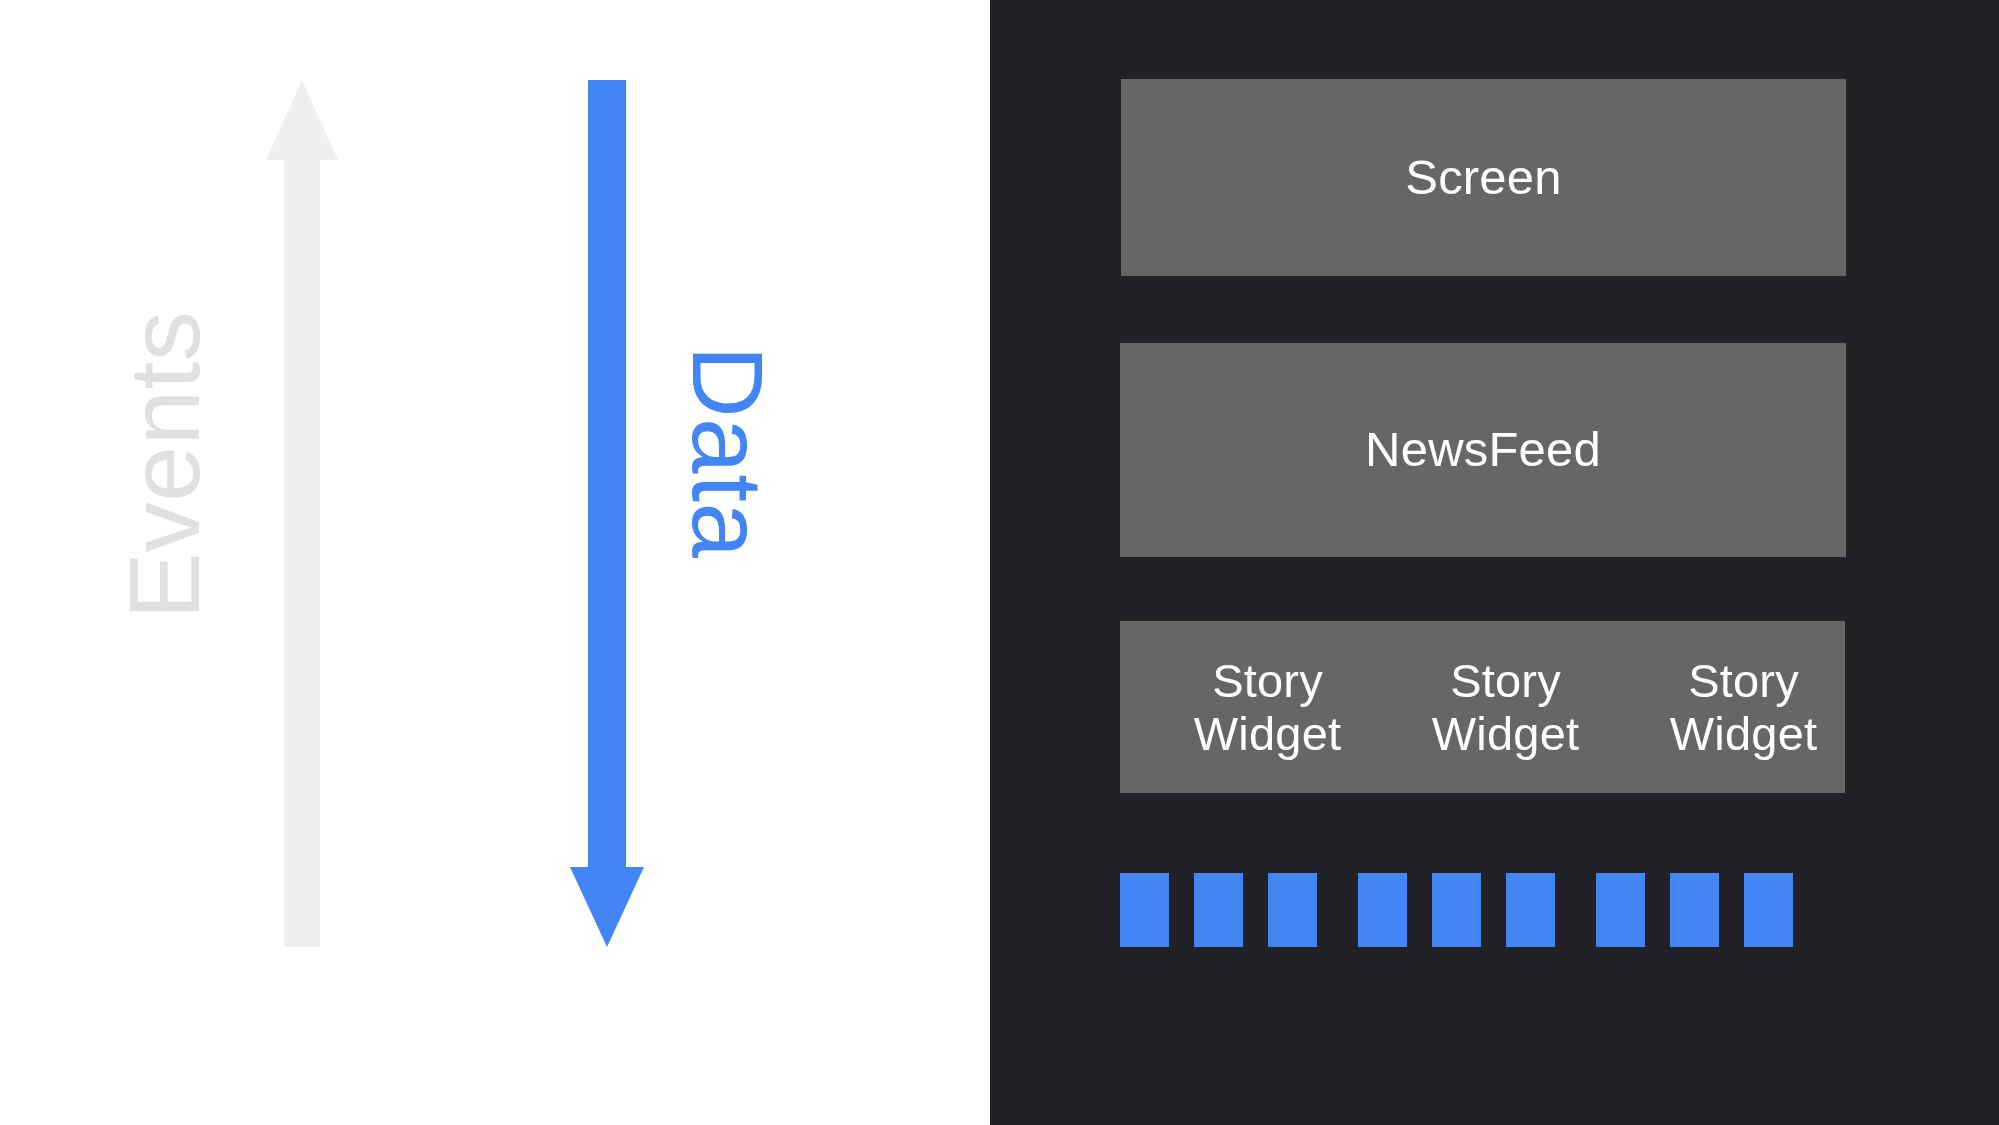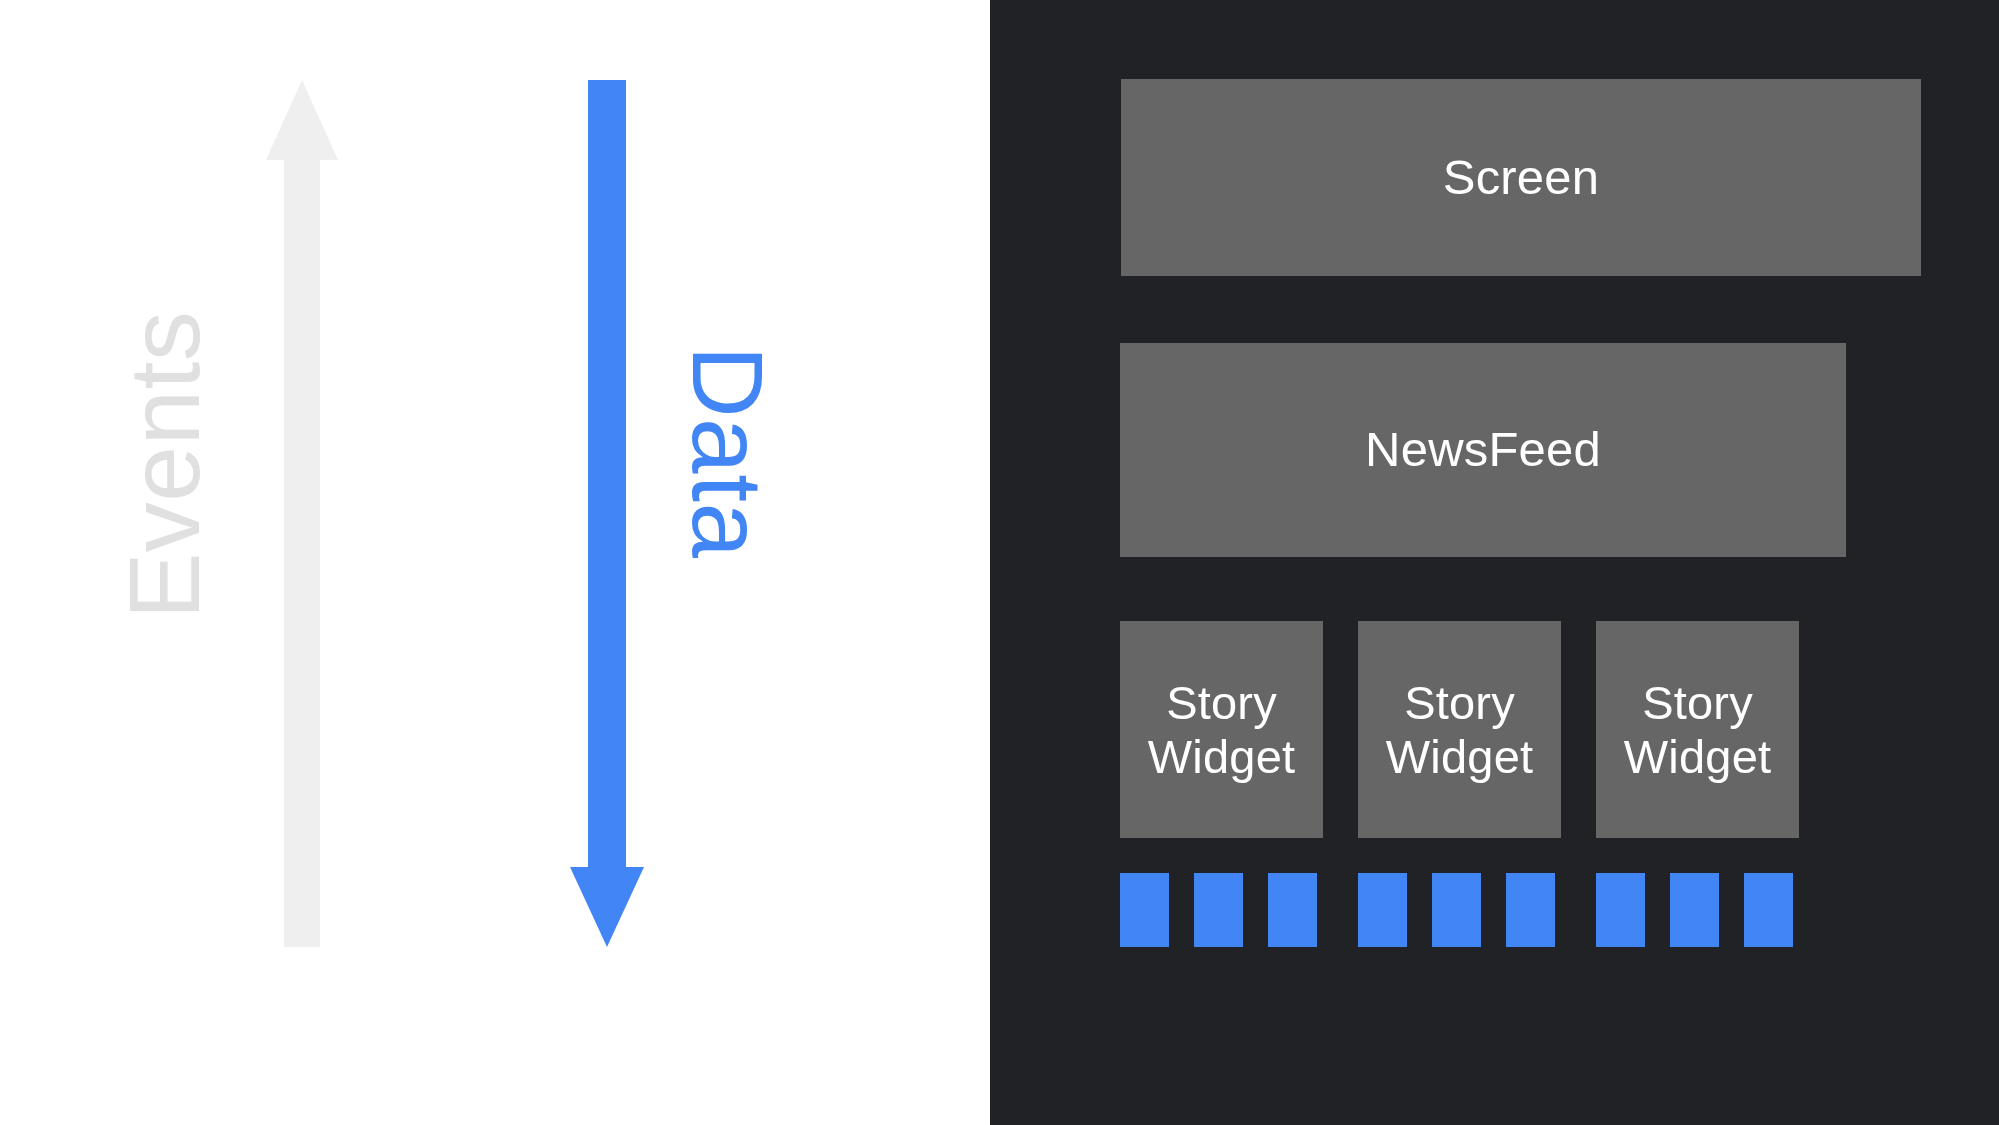--- a/index.html
+++ b/index.html
@@ -71,24 +71,24 @@
     justify-content: center;
     text-align: center;
     font-size: 49px;
     font-weight: 400;
     line-height: 1.13;
     letter-spacing: 0.2px;
   }
   .widget-box.large { font-size: 49px; }
   .widget-box.story { font-size: 47px; }
 
-  #screen-box   { left: 131px; top: 79px;  width: 800px; height: 197px; }
+  #screen-box   { left: 131px; top: 79px;  width: 725px; height: 197px; }
   #newsfeed-box { left: 130px; top: 343px; width: 726px; height: 214px; text-align: right; }
 
-  .story-box { top: 621px; width: 203px; height: 217px; }
+  .story-box { top: 621px; width: 203px; height: 172px; padding-left: 46px; }
   #story-box-1 { left: 130px; }
   #story-box-2 { left: 368px; }
   #story-box-3 { left: 606px; }
 
   .bar { position: absolute; top: 873px; width: 49px; height: 74px; background: #4285f4; }
   .bar-g1-1 { left: 130px; } .bar-g1-2 { left: 204px; } .bar-g1-3 { left: 278px; }
   .bar-g2-1 { left: 368px; } .bar-g2-2 { left: 442px; } .bar-g2-3 { left: 516px; }
   .bar-g3-1 { left: 606px; } .bar-g3-2 { left: 680px; } .bar-g3-3 { left: 754px; }
 </style>
 </head>

